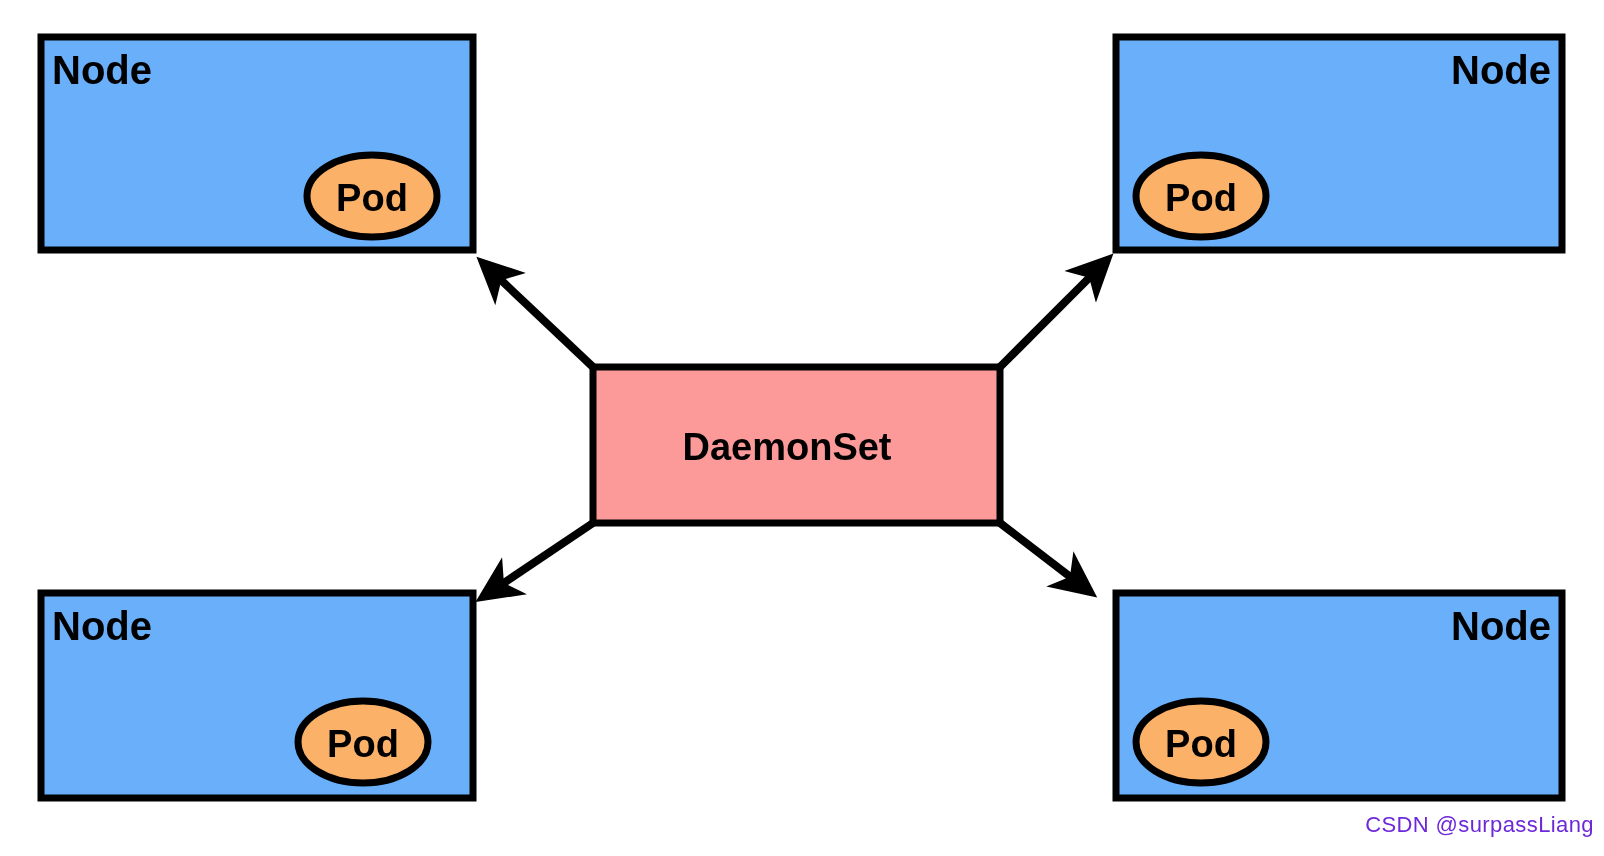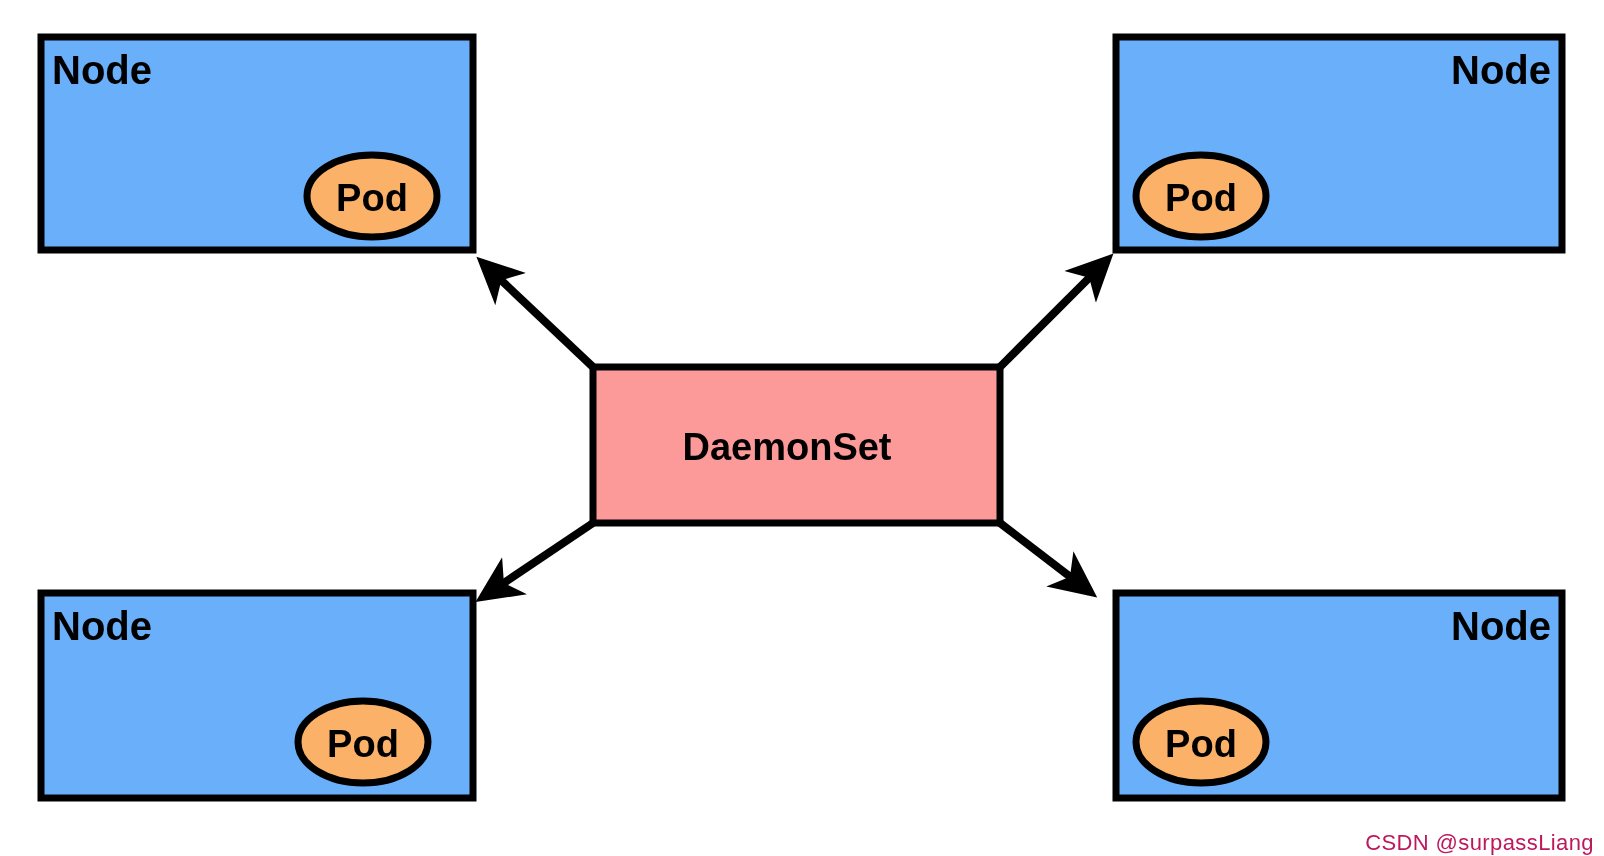--- a/index.html
+++ b/index.html
@@ -65,24 +65,24 @@
     font-family: "Liberation Sans", sans-serif;
     font-size: 38px;
     font-weight: bold;
     fill: #000000;
     text-anchor: middle;
     dominant-baseline: central;
   }
   .watermark {
     position: absolute;
     right: 10px;
-    bottom: 0;
+    bottom: 18px;
     font-family: "Liberation Sans", sans-serif;
     font-size: 22px;
-    color: #be185d;
+    color: #6d28d9;
     letter-spacing: 0.4px;
     white-space: nowrap;
   }
 </style>
 </head>
 <body>
 
 <div id="canvas">
 
   <svg id="diagram-svg" viewBox="0 0 1604 856">

